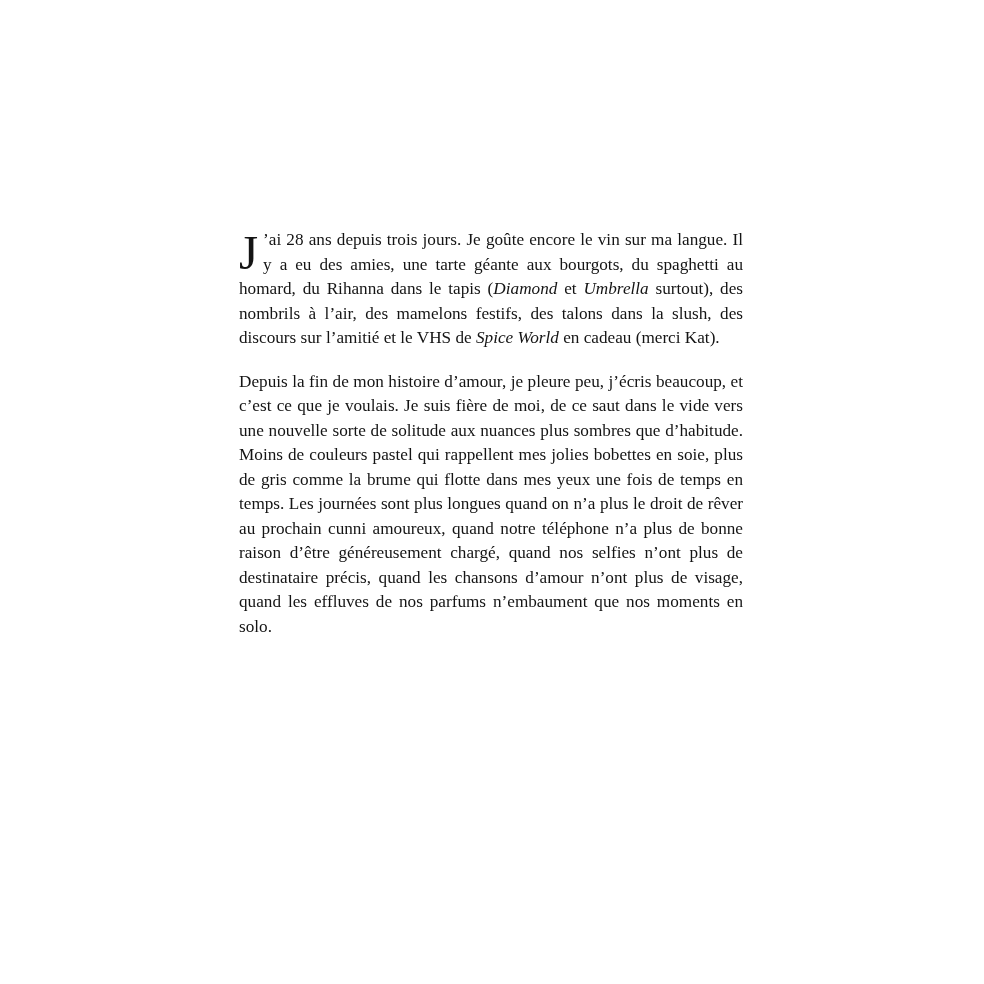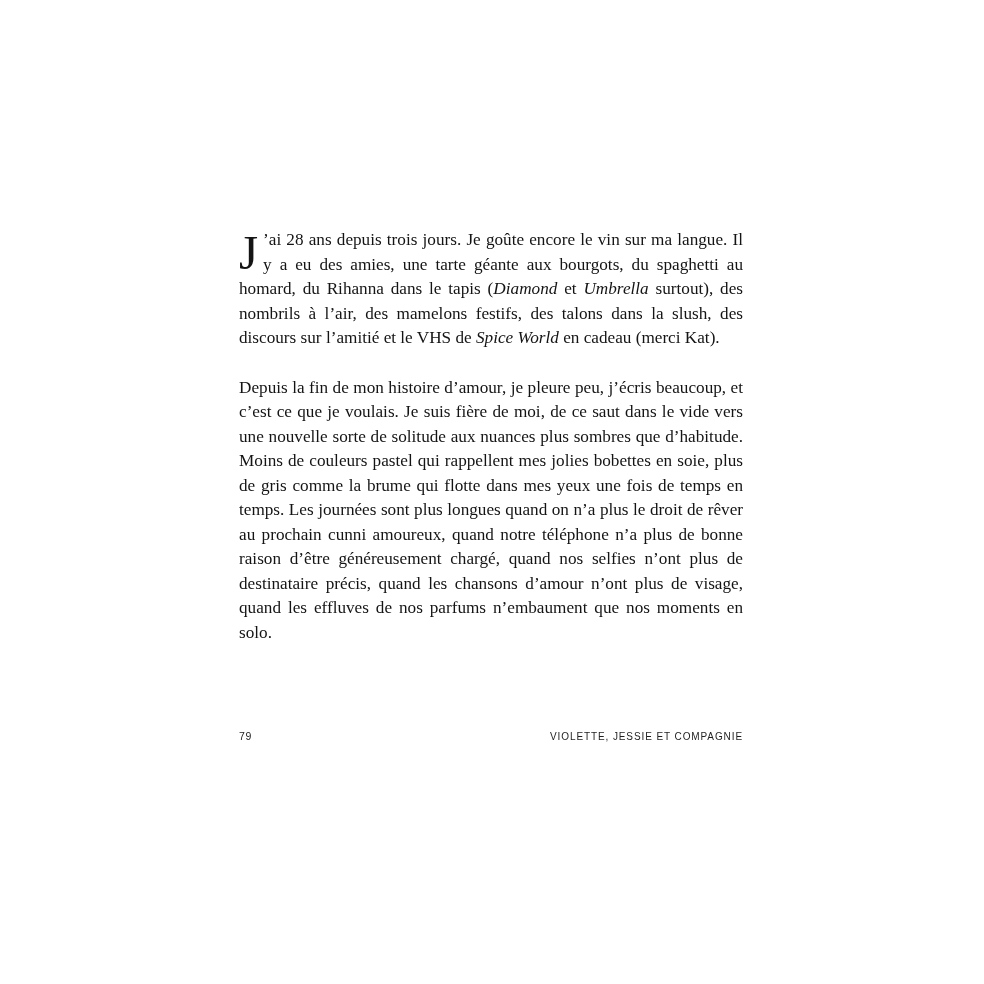--- a/index.html
+++ b/index.html
@@ -34,21 +34,21 @@
     font-size: 17.2px;
     line-height: 24.5px;
     text-align: justify;
     text-justify: inter-word;
     color: #141414;
     margin: 0;
     hyphens: manual;
   }
 
   .para + .para {
-    margin-top: 25px;
+    margin-top: 19px;
   }
 
   .dropcap {
     float: left;
     font-family: "Liberation Serif", serif;
     font-size: 49px;
     line-height: 38px;
     padding: 4px 5px 0 0;
     margin-top: 2px;
     color: #141414;
@@ -91,18 +91,14 @@
 
   <div class="text-block">
     <p class="para">
       <span class="dropcap">J</span><span><span>’ai 28 ans depuis trois jours. Je goûte encore le vin sur ma langue. Il y a eu des amies, une tarte géante aux bourgots, du spaghetti au homard, du Rihanna dans le tapis (</span><em>Diamond</em><span> et </span><em>Umbrella</em><span> surtout), des nombrils à l’air, des mamelons festifs, des talons dans la slush, des discours sur l’amitié et le VHS de </span><em>Spice World</em><span> en cadeau (merci Kat).</span></span>
     </p>
     <p class="para">
       <span><span>Depuis la fin de mon histoire d’amour, je pleure peu, j’écris beaucoup, et c’est ce que je voulais. Je suis fière de moi, de ce saut dans le vide vers une nouvelle sorte de solitude aux nuances plus sombres que d’habitude. Moins de couleurs pastel qui rappellent mes jolies bobettes en soie, plus de gris comme la brume qui flotte dans mes yeux une fois de temps en temps. Les journées sont plus longues quand on n’a plus le droit de rêver au prochain cunni amoureux, quand notre téléphone n’a plus de bonne raison d’être généreusement chargé, quand nos selfies n’ont plus de destinataire précis, quand les chansons d’amour n’ont plus de visage, quand les effluves de nos parfums n’embaument que nos moments en solo.</span></span>
     </p>
   </div>
 
-  <div class="footer">
-    <span class="folio">79</span>
-    <span class="running-head">VIOLETTE, JESSIE ET COMPAGNIE</span>
-  </div>
 
 </div>
 
 </body></html>

